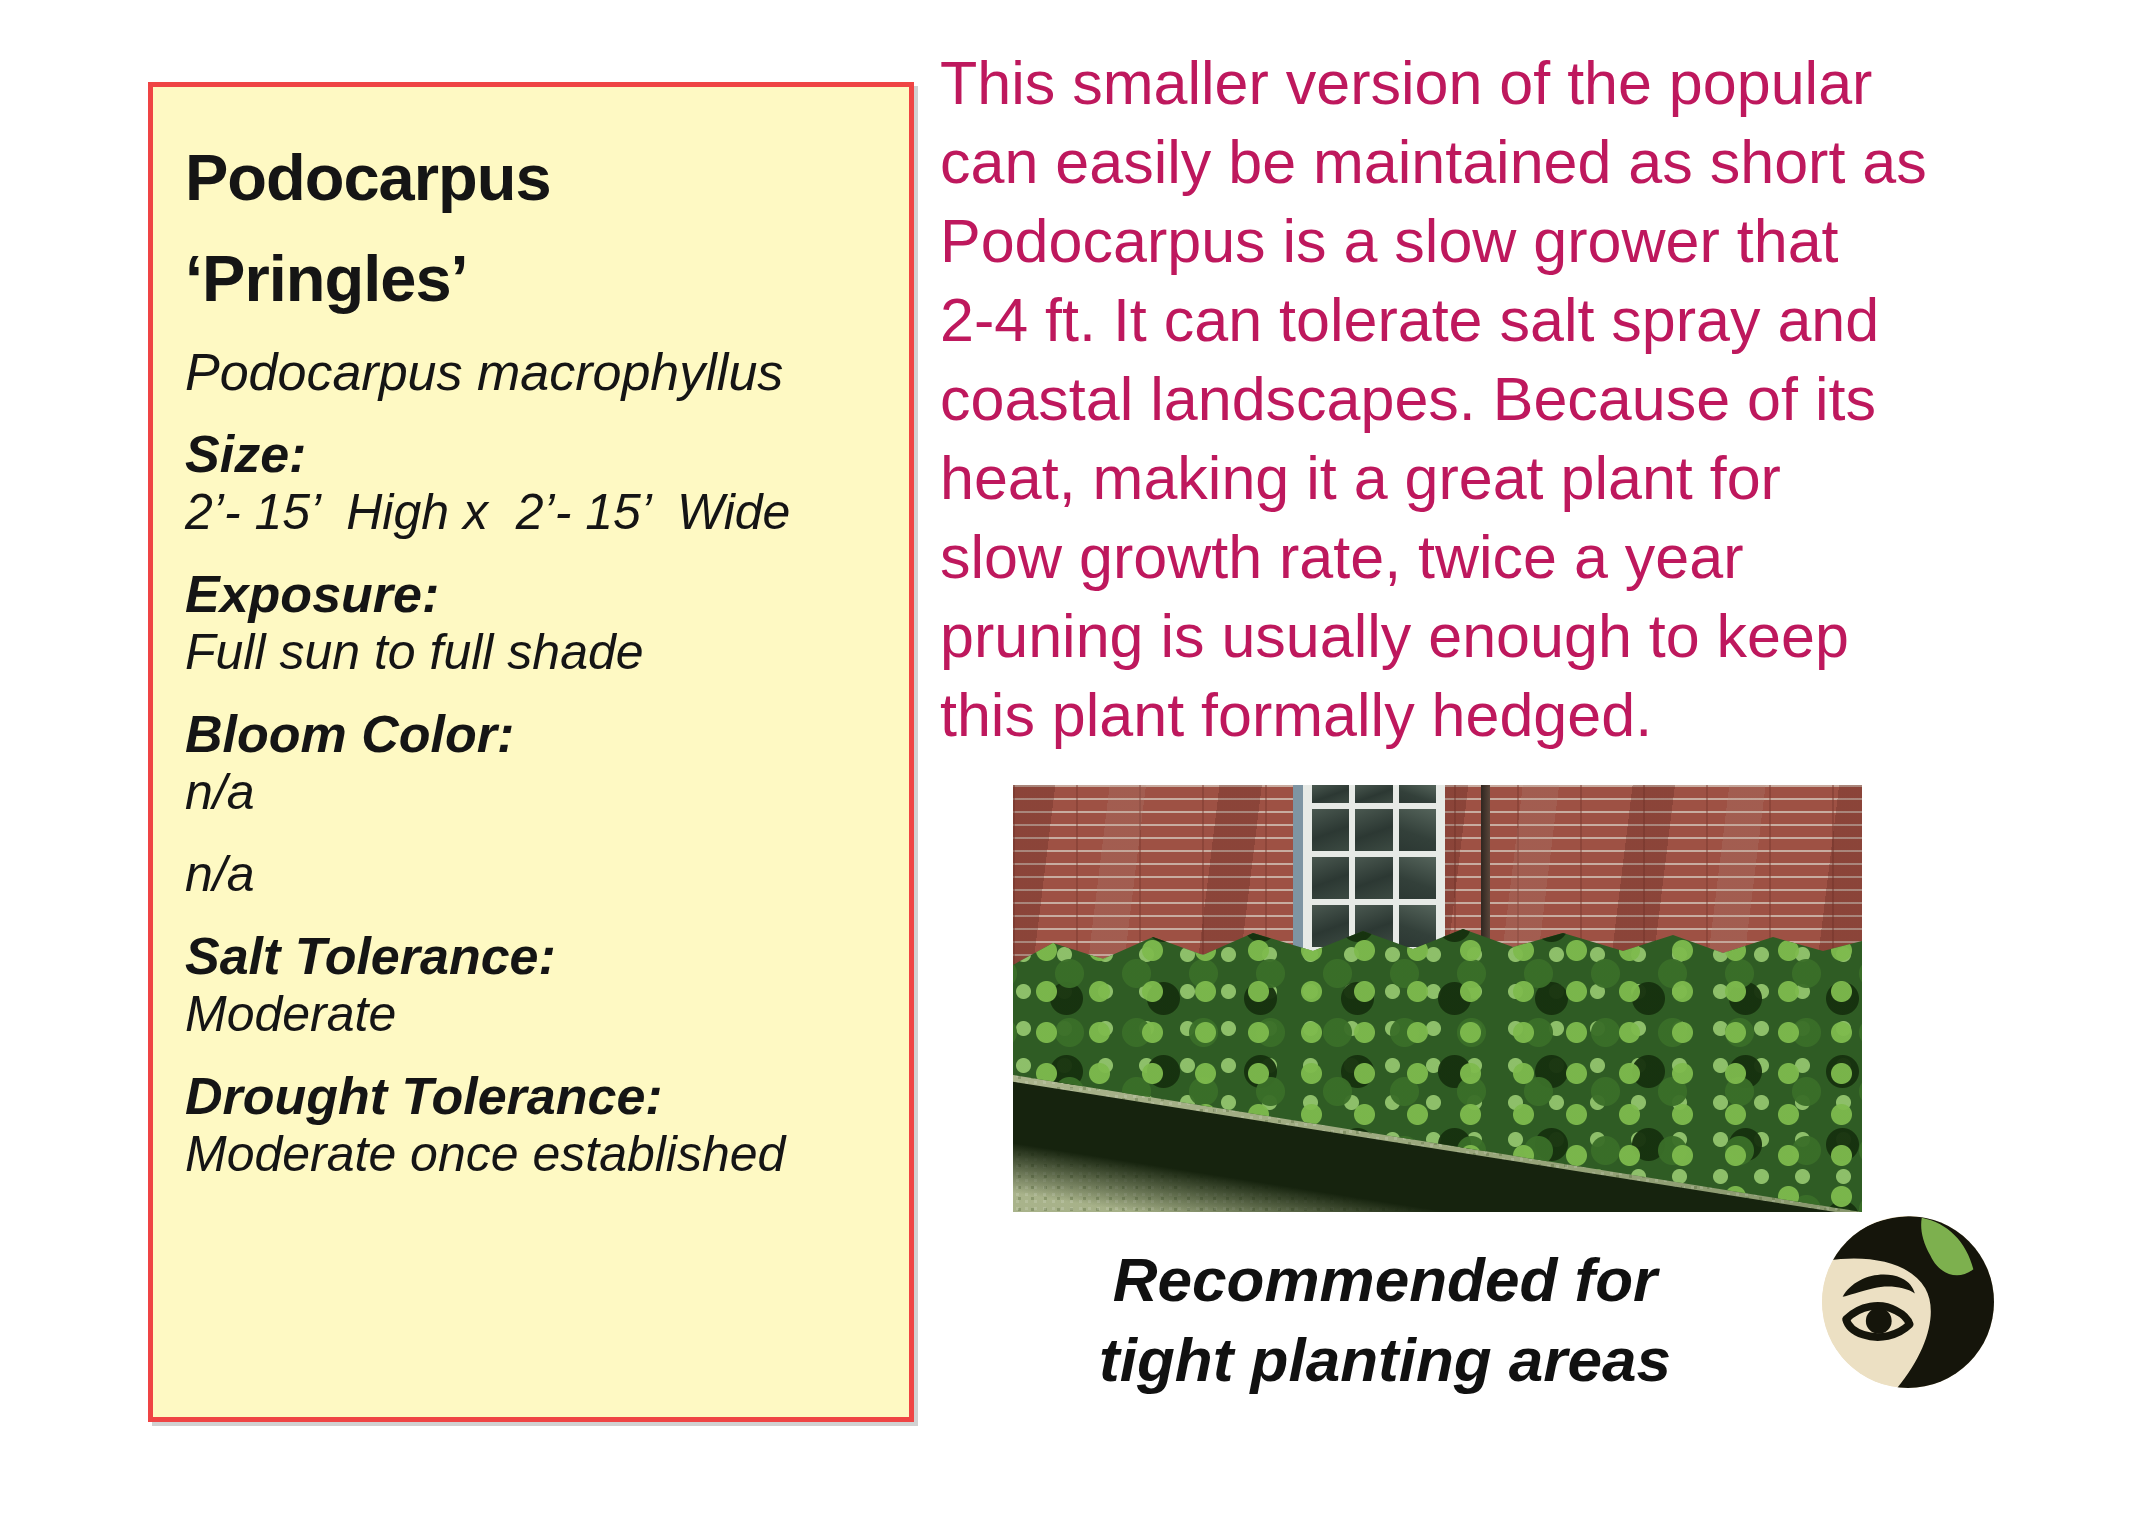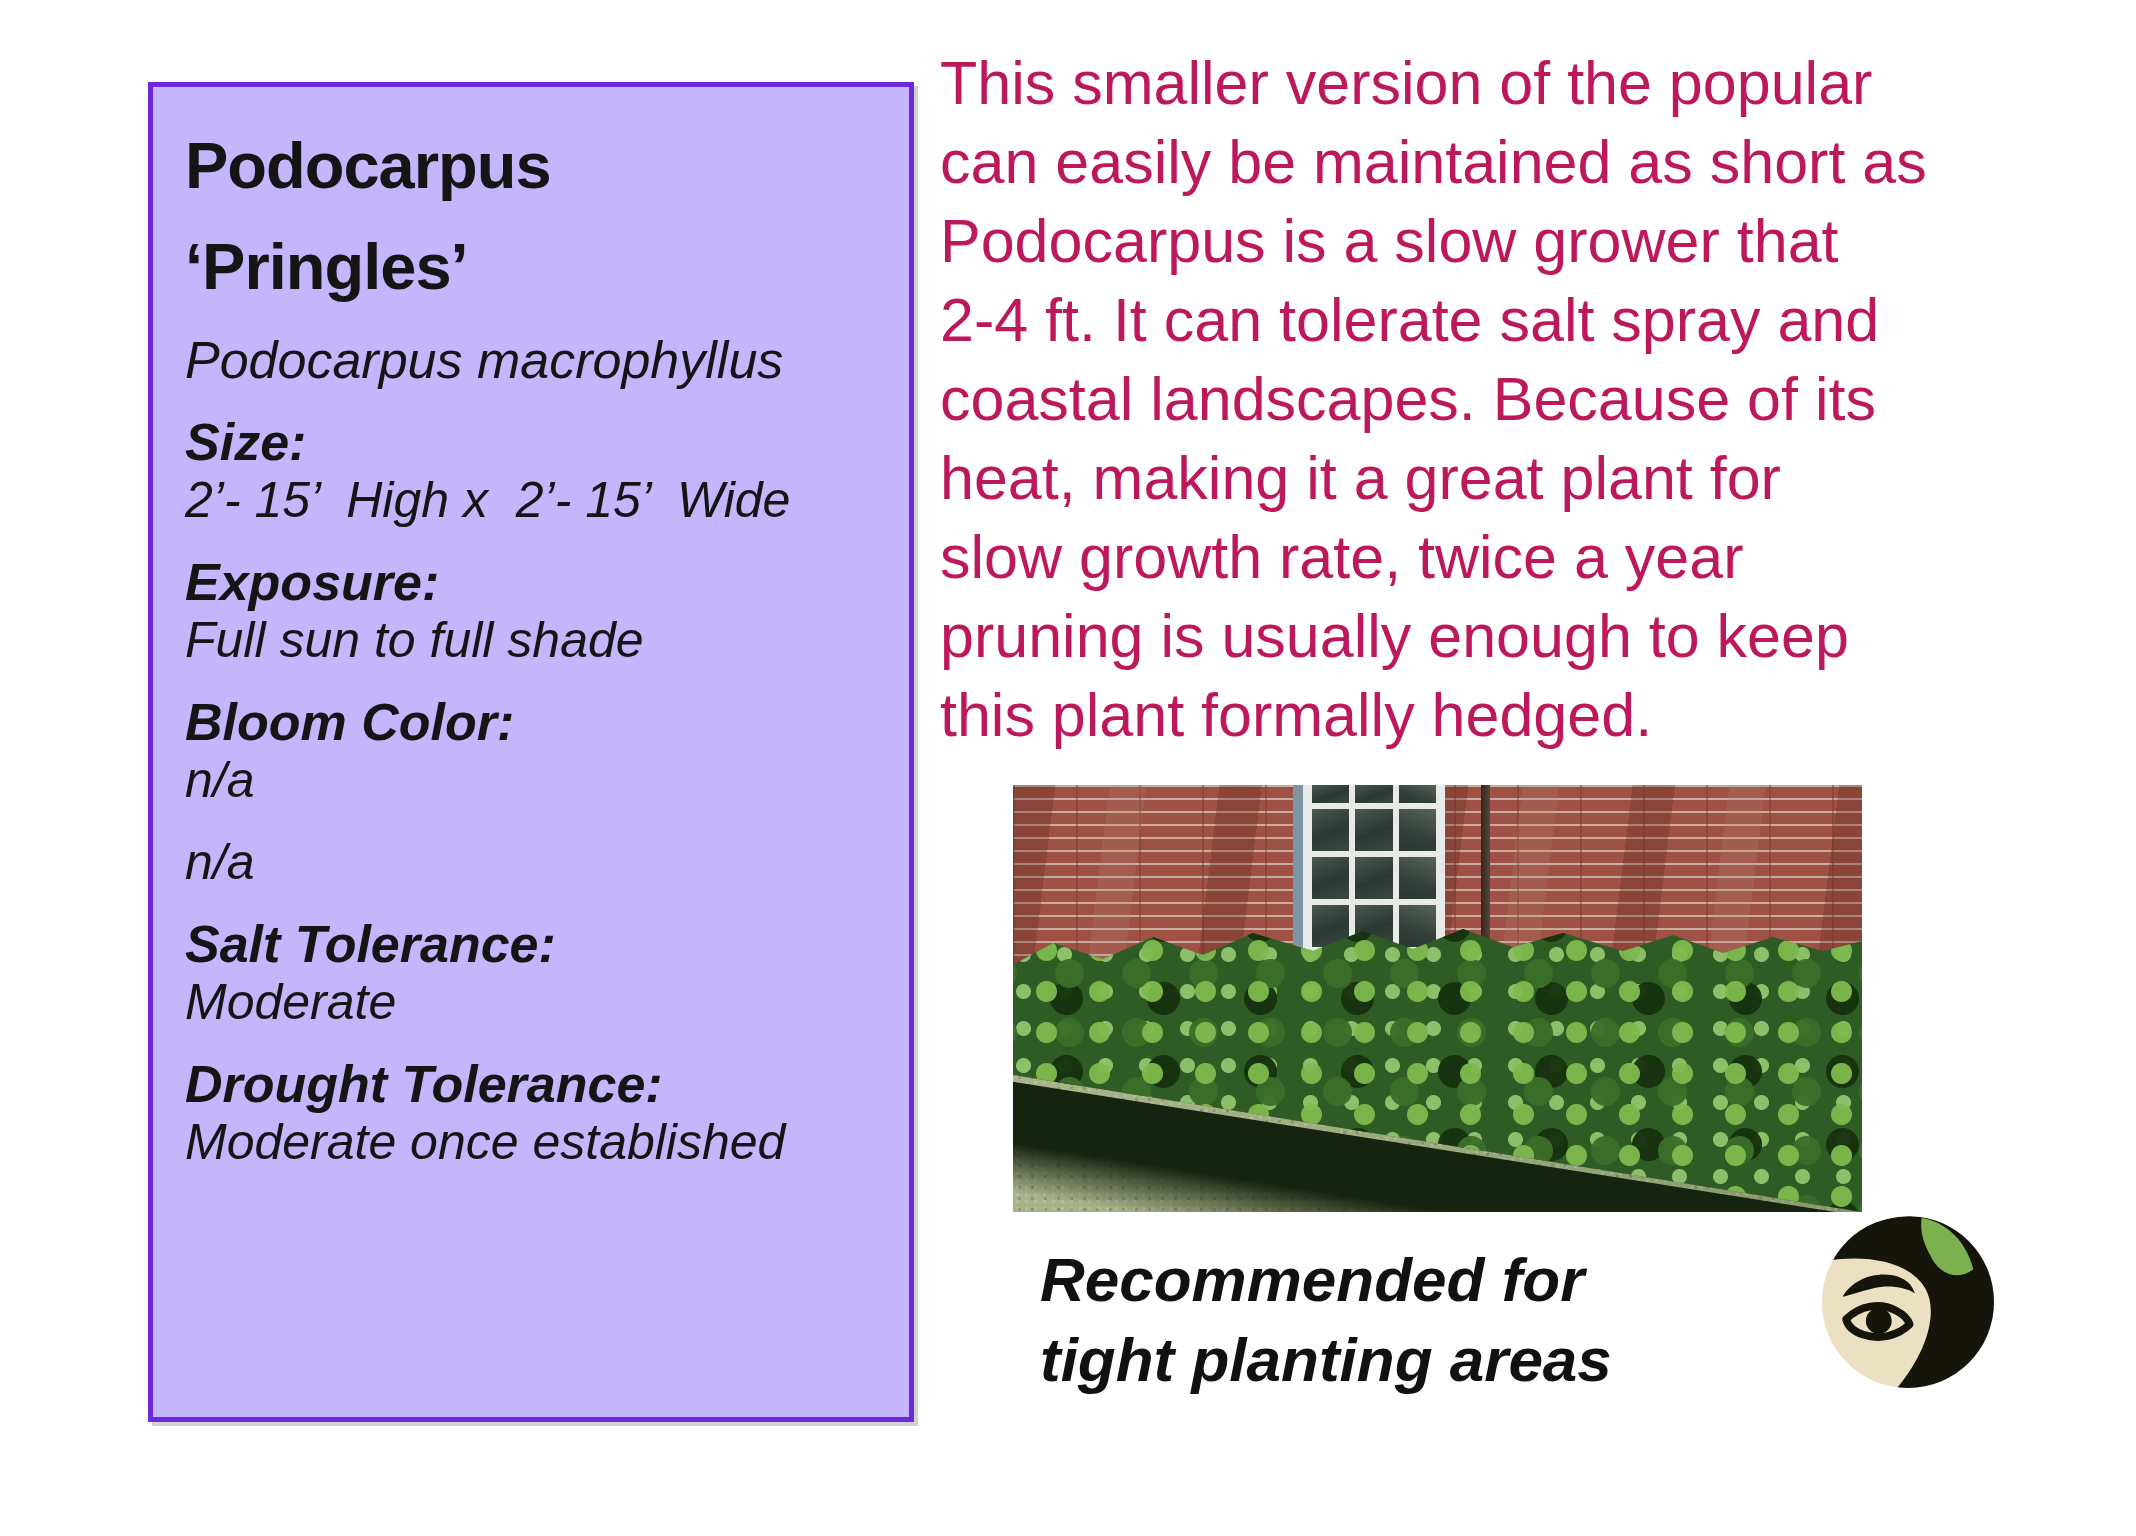--- a/index.html
+++ b/index.html
@@ -4,22 +4,22 @@
 <style>
   html,body{margin:0;padding:0;background:#ffffff;}
   .page{
     position:relative; width:2136px; height:1536px; background:#ffffff;
     font-family:"Liberation Sans", sans-serif; color:#151515; overflow:hidden;
   }
 
   
   .card{
     position:absolute; left:148px; top:82px; width:766px; height:1340px;
-    background:#c4b5fd; border:5px solid #6d28d9; box-sizing:border-box;
-    padding:28px 30px 0 32px; box-shadow:4px 4px 0 rgba(0,0,0,0.18);
+    background:#fef9c3; border:5px solid #ef4444; box-sizing:border-box;
+    padding:40px 30px 0 32px; box-shadow:4px 4px 0 rgba(0,0,0,0.18);
   }
   .card-title{ font-size:65px; font-weight:700; line-height:101px; letter-spacing:-1px; }
   .card-sci{ font-size:52px; font-style:italic; line-height:58px; margin-top:14px; }
   .field{ margin-top:24px; }
   .field-label{ font-size:52px; font-weight:700; font-style:italic; line-height:58px; }
   .field-value{ font-size:50px; font-style:italic; line-height:58px; white-space:pre-wrap; }
 
   
   .description{ position:absolute; left:940px; top:44px; width:1140px; }
   .description .dline{ font-size:61px; line-height:79px; white-space:nowrap; color:#be185d; }
@@ -77,21 +77,21 @@
     background-size:53px 41px, 67px 59px, 97px 73px, 41px 37px;
     background-position:7px 5px, 23px 19px, 5px 37px, 31px 11px;
     clip-path:polygon(0px 40px, 40px 18px, 90px 34px, 140px 12px, 190px 30px,
       240px 8px, 300px 26px, 350px 6px, 400px 24px, 450px 4px, 500px 22px,
       550px 8px, 610px 26px, 660px 10px, 710px 28px, 760px 12px, 810px 26px,
       849px 16px, 849px 287px, 0px 150px);
   }
 
   
   .recommend{
-    position:absolute; left:1040px; top:1240px; width:690px; text-align:left;
+    position:absolute; left:1040px; top:1240px; width:690px; text-align:center;
     font-size:62px; font-weight:700; font-style:italic; line-height:80px; color:#111;
   }
 
   
   .logo{
     position:absolute; left:1822px; top:1216px; width:172px; height:172px;
     border-radius:50%; overflow:hidden; background:#ece0c3;
   }
   .logo svg{ position:absolute; inset:0; width:100%; height:100%; }
 </style>

